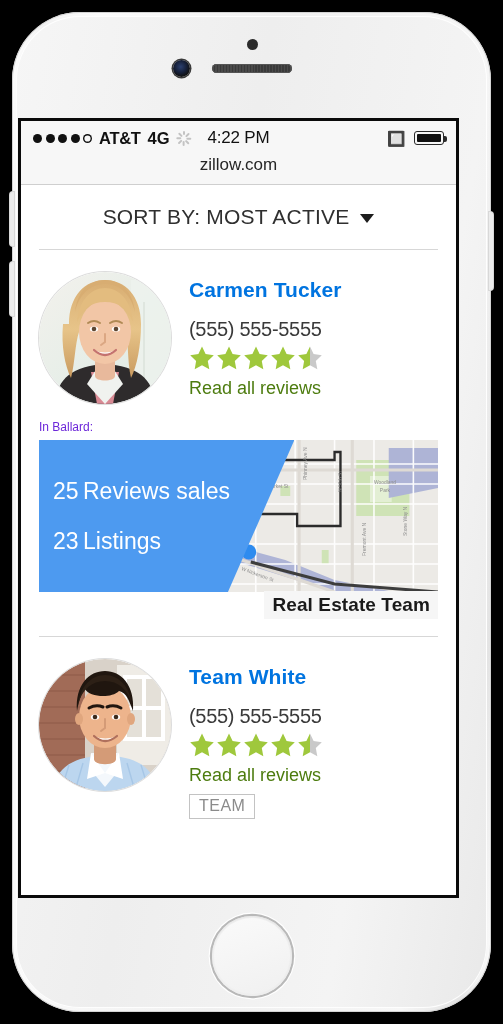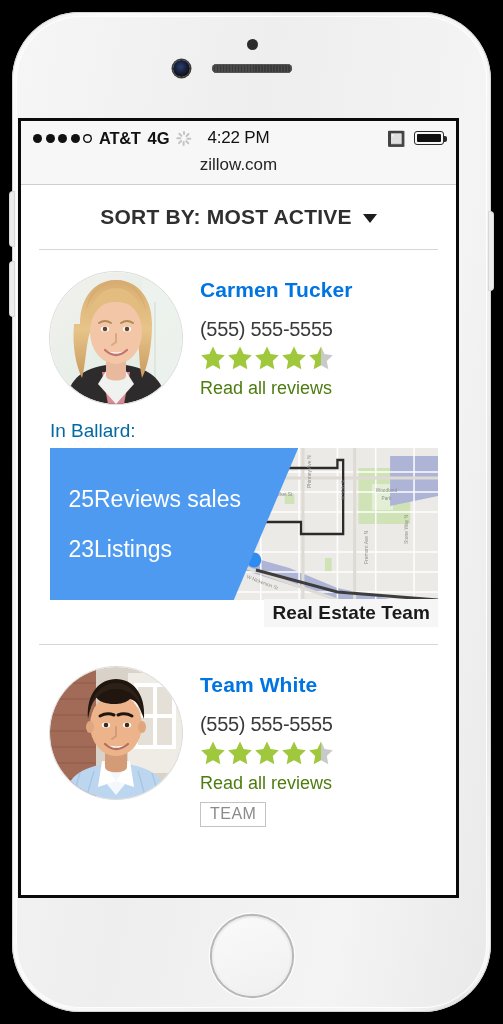--- a/index.html
+++ b/index.html
@@ -92,54 +92,54 @@
 
   
   .urlbar { height:30px; background:#f7f7f7; display:flex;
     align-items:flex-start; justify-content:center;
     font-size:17px; color:#262626; border-bottom:1px solid #cfcfcf; }
 
   
   .page { height:716px; overflow:hidden; background:#fff; }
 
   .sortbar { height:64px; display:flex; align-items:center; justify-content:center; gap:11px; }
-  .sort-label { font-size:21px; font-weight:bold; color:#2f2f2f; letter-spacing:.2px; }
+  .sort-label { font-size:21px; font-weight:normal; color:#2f2f2f; letter-spacing:.2px; }
   .caret { width:0;height:0; border-left:7px solid transparent; border-right:7px solid transparent;
     border-top:9px solid #1d1d1d; margin-top:3px;}
 
   .divider { height:1px; background:#d7d7d7; margin:0 18px; }
 
-  .agent { padding:22px 18px 14px 29px; }
+  .agent { padding:22px 18px 14px 18px; }
   .agent-top { display:flex; gap:18px; align-items:flex-start; }
 
   .avatar { width:132px; height:132px; border-radius:50%; flex:none;
     overflow:hidden; position:relative;
     box-shadow: 0 0 0 1px #dcdcdc; }
   .avatar svg { display:block; width:100%; height:100%; }
 
   .agent-info { padding-top:6px; }
   .agent-name { font-size:21px; font-weight:bold; color:#0074E0; letter-spacing:.1px; }
   .agent-phone { font-size:20px; color:#3a3a3a; margin-top:16px; letter-spacing:-.3px;}
   .stars { margin-top:4px; line-height:0; }
   .stars svg { display:block; }
   .reviews-link { font-size:18px; color:#4d7c0f; margin-top:6px; display:inline-block;}
   .team-badge { display:inline-block; margin-top:8px; padding:2px 9px 3px;
     border:1.5px solid #c3c3c3; font-size:16px; color:#8b8b8b; letter-spacing:.5px;}
 
   
-  .inarea-label { font-size:19px; color:#0369a1; margin:16px 0 6px 0; }
+  .inarea-label { font-size:12px; color:#6d28d9; margin:16px 0 6px 0; }
   .mapcard { position:relative; height:152px; width:100%;
     background:#e9e7e3; overflow:hidden; }
   .map-svg { position:absolute; inset:0; width:100%; height:100%; display:block;}
   .overlay { position:absolute; left:0; top:0; bottom:0; width:64%;
     background:#4D9AF0;
     clip-path: polygon(0 0, 100% 0, 74% 100%, 0 100%); }
   .overlay-stats { position:absolute; left:0; top:0; bottom:0;
     display:flex; flex-direction:column; justify-content:center; gap:23px;
-    padding-left:14px;text-align:right; }
+    padding-left:14px; }
   .stat { display:flex; align-items:baseline; color:#fff; }
   .stat b { font-size:23px; font-weight:400; min-width:30px; }
   .stat span { font-size:23px; font-weight:400; }
   .team-ribbon { position:absolute; right:0; bottom:-27px;
     background:#f6f6f6; color:#1a1a1a; font-size:19px; font-weight:bold;
     padding:3px 8px; letter-spacing:.1px; }
   .mapwrap { position:relative; margin-bottom:30px; }
 </style>
 </head>
 <body>

